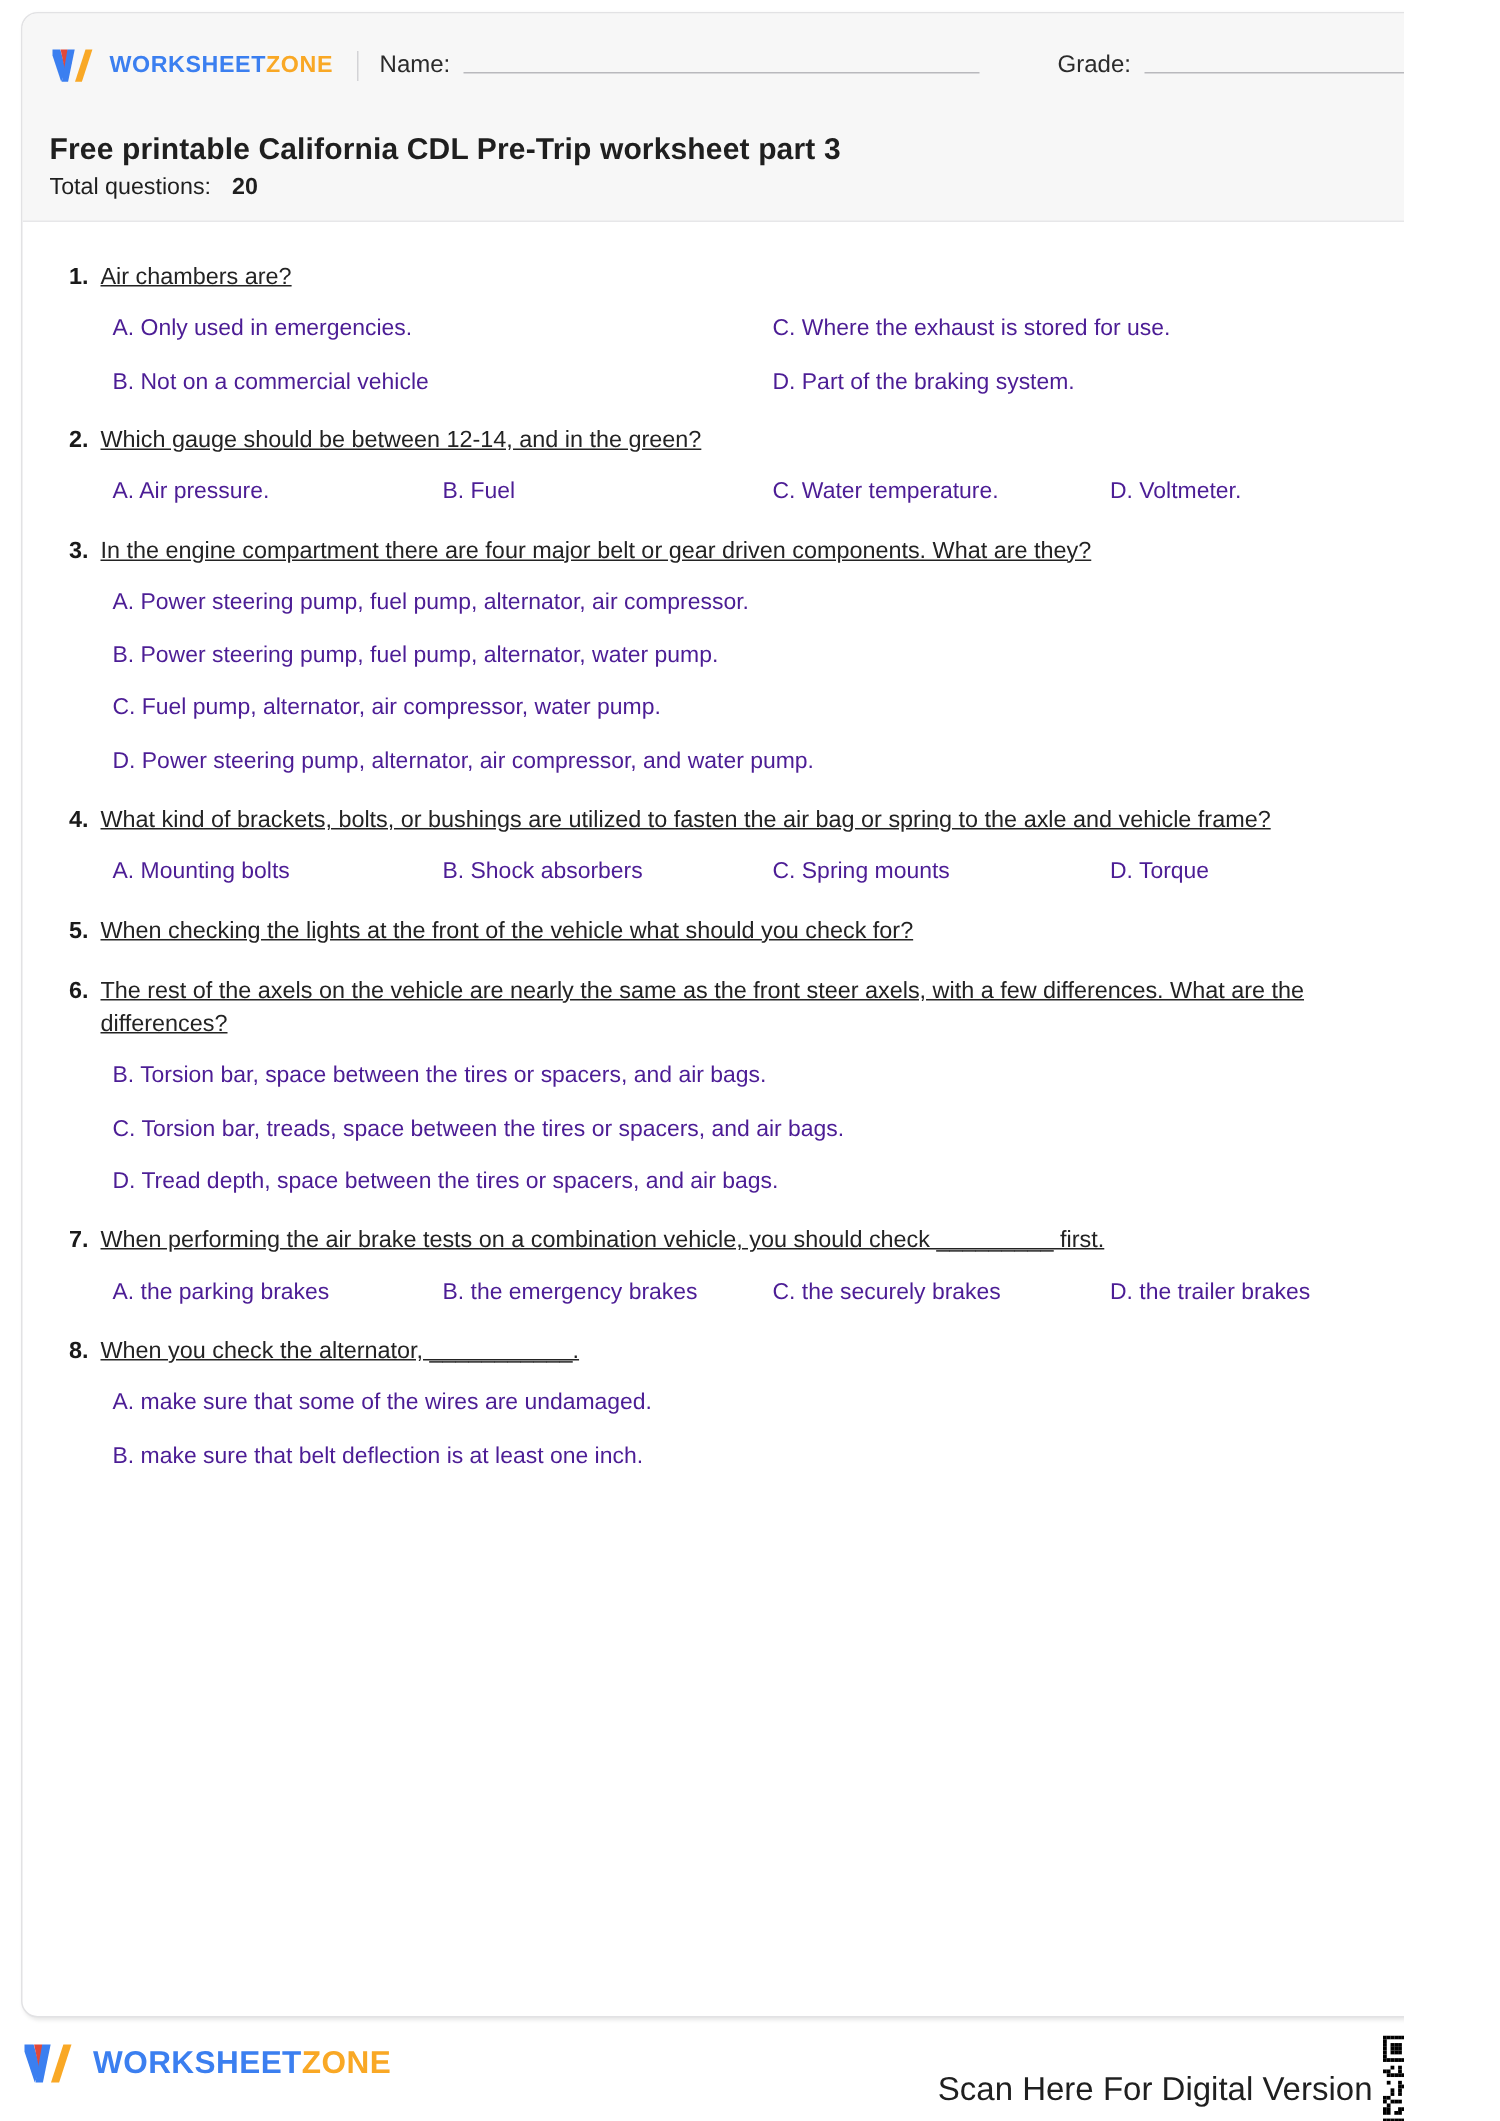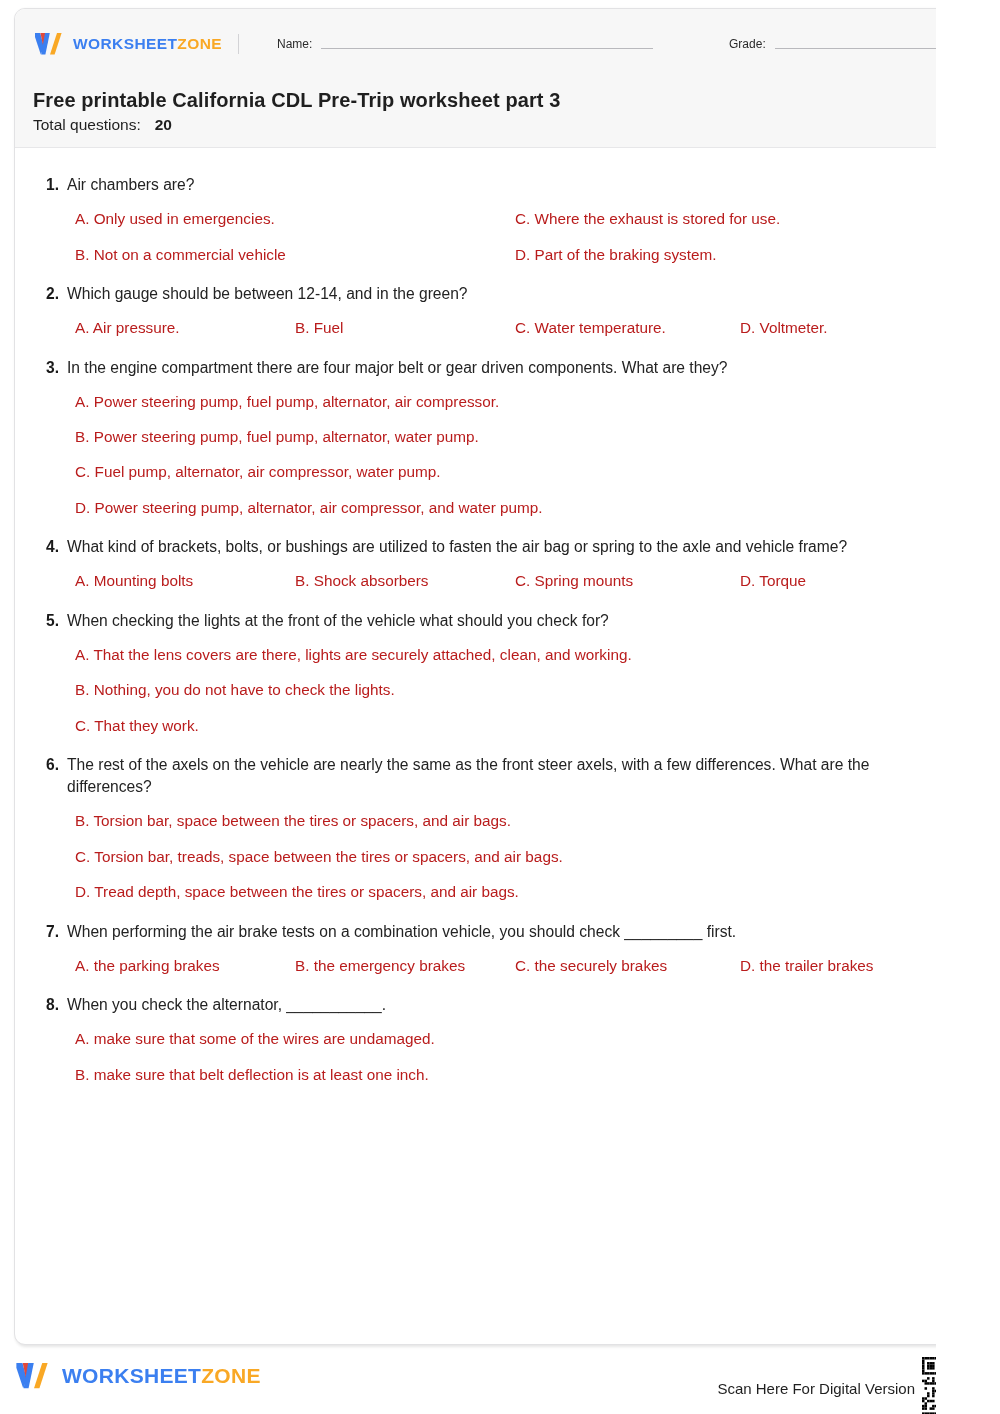--- a/index.html
+++ b/index.html
@@ -59,24 +59,23 @@
   }
   .logo-word .ws { color: #3b7ff0; }
   .logo-word .zn { color: #f9a825; }
   .v-divider {
     width: 1px; height: 20px;
     background: #d3d3d6;
     margin: 0 14px 0 16px;
     flex: 0 0 1px;
   }
   .field-label {
-    font-size: 12px;
+    font-size: 16px;
     color: #2b2b2b;
     white-space: nowrap;
-    margin-left: 24px;
   }
   .field-line {
     flex: 1 1 auto;
     height: 1px;
     background: #b9b9bd;
     margin-left: 9px;
     margin-top: 9px;
     align-self: center;
   }
   .name-field { display: flex; align-items: center; width: 400px; flex: 0 0 400px; }
@@ -114,28 +113,28 @@
     line-height: 1.42;
   }
   .q-num {
     flex: 0 0 26px;
     font-weight: bold;
     text-align: right;
     padding-right: 8px;
     font-size: 15.6px;
     color: #1a1a1a;
   }
-  .q-text { flex: 1 1 auto; padding-right: 30px; }
+  .q-text { flex: 1 1 auto; padding-right: 30px; text-decoration: underline; }
 
   .opts { margin-top: 12px; padding-left: 34px; }
   .opts.stacked .opt { margin-bottom: 14px; }
   .opts.stacked .opt:last-child { margin-bottom: 0; }
   .opt {
     font-size: 15.3px;
-    color: #b91c1c;
+    color: #4c1d95;
     line-height: 1.4;
   }
   .opts.grid2 {
     display: grid;
     grid-template-columns: 440px 1fr;
     row-gap: 14px;
   }
   .opts.grid4 {
     display: grid;
     grid-template-columns: 220px 220px 225px 1fr;
@@ -156,21 +155,21 @@
   }
   .footer-logo .logo-mark { width: 40px; height: 32px; flex: 0 0 40px; }
   .footer-logo .logo-word {
     font-size: 21px;
     letter-spacing: 0.3px;
     margin-left: 8px;
   }
   .scan-text {
     position: absolute;
     right: 85px; top: 28px;
-    font-size: 15px;
+    font-size: 22px;
     color: #1f1f1f;
     white-space: nowrap;
   }
   .qr {
     position: absolute;
     right: 5px; top: 5px;
     width: 73px; height: 73px;
     background: #ffffff;
   }
   .qr svg { display: block; }
@@ -265,25 +264,20 @@
             <div class="opt">A. Mounting bolts</div>
             <div class="opt">B. Shock absorbers</div>
             <div class="opt">C. Spring mounts</div>
             <div class="opt">D. Torque</div>
           </div>
         </div>
         <div class="q-block">
           <div class="q-line">
             <span class="q-num">5.</span>
             <span class="q-text">When checking the lights at the front of the vehicle what should you check for?</span>
-          </div>
-          <div class="opts stacked">
-            <div class="opt">A. That the lens covers are there, lights are securely attached, clean, and working.</div>
-            <div class="opt">B. Nothing, you do not have to check the lights.</div>
-            <div class="opt">C. That they work.</div>
           </div>
         </div>
         <div class="q-block">
           <div class="q-line">
             <span class="q-num">6.</span>
             <span class="q-text">The rest of the axels on the vehicle are nearly the same as the front steer axels, with a few differences. What are the differences?</span>
           </div>
           <div class="opts stacked">
             <div class="opt">B. Torsion bar, space between the tires or spacers, and air bags.</div>
             <div class="opt">C. Torsion bar, treads, space between the tires or spacers, and air bags.</div>

